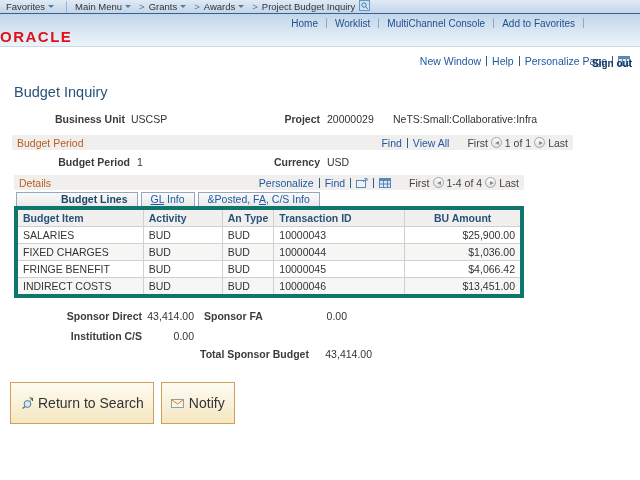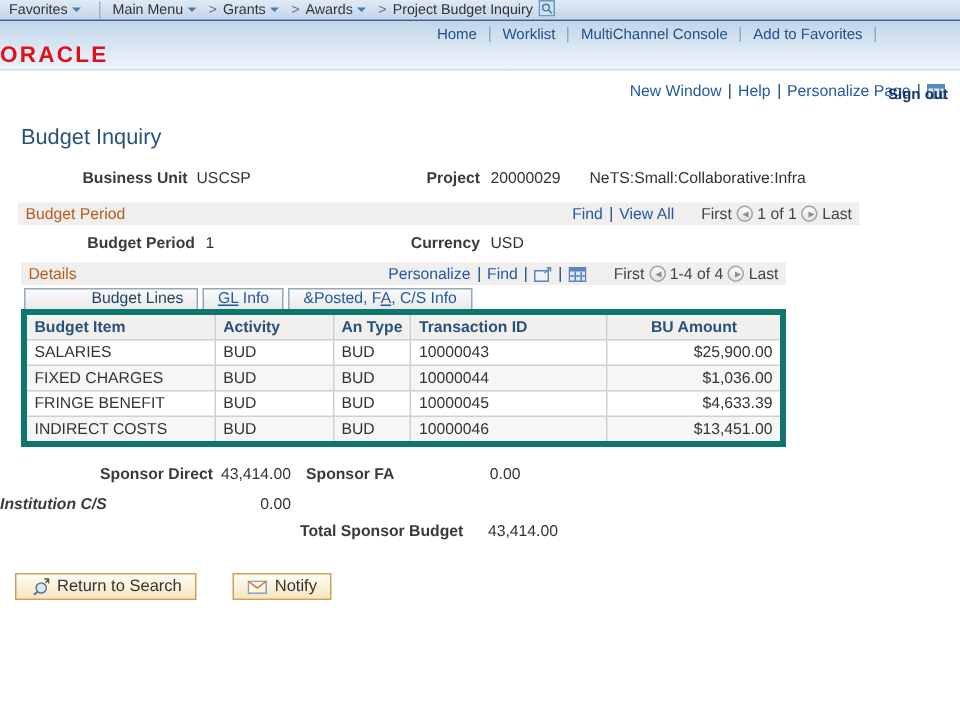--- a/index.html
+++ b/index.html
@@ -69,50 +69,50 @@
     border-top:2.5px solid transparent; border-bottom:2.5px solid transparent; }
   .tri.l { left:3px; border-right:4px solid #8c8c8c; }
   .tri.r { left:4px; border-left:4px solid #8c8c8c; }
 
   
   .details-wrap { margin:5px 0 0 14px; width:510px; }
   .tabs { display:flex; margin-top:2px; padding-left:2px; }
   .tab { border:1px solid #93a8bd; border-bottom:none; padding:0 9px 1px 9px;
     font-size:10.5px; margin-right:3px; color:#2159a3; cursor:pointer;
     background:linear-gradient(#fbfbfb,#e9e9e9); }
-  .tab.active { font-weight:normal; color:#1d4569;padding-left:44px; }
+  .tab.active { font-weight:bold; color:#1d4569;padding-left:44px; }
   .u { text-decoration:underline; }
   table.grid { border-collapse:collapse; width:510px; font-size:10.5px;
     border:4px solid #0f766e; }
   .grid th, .grid td { border:1px solid #d0d0d0; padding:2px 5px; height:14px;
     text-align:left; white-space:nowrap; }
   .grid thead th { background:#f1f0ee; color:#29527a; font-weight:bold; }
   .grid th.c-amt { text-align:center; }
   .grid td.c-amt { text-align:right; }
   .grid tbody tr:nth-child(even) { background:#f6f6f5; }
   .grid td { color:#333; }
   .c-item{width:130px;} .c-act{width:82px;} .c-an{width:40px;} .c-tid{width:136px;} .c-amt{width:122px;}
 
   
   .summary { position:relative; margin-top:12px; height:58px; font-size:10.5px; }
   .summary span { position:absolute; white-space:nowrap; }
   .sd-lbl{ top:0; left:0; width:142px; text-align:right; }
   .sd-val{ top:0; left:114px; width:80px; text-align:right; }
   .sf-lbl{ top:0; left:204px; width:100px; text-align:left; }
   .sf-val{ top:0; left:287px; width:60px; text-align:right; }
-  .ic-lbl{ top:20px; left:0; width:142px; text-align:left;font-style:italic; }
+  .ic-lbl{ top:20px; left:0; width:142px; text-align:right; }
   .ic-val{ top:20px; left:114px; width:80px; text-align:right; }
   .tt-lbl{ top:38px; left:200px; width:130px; text-align:left; }
   .tt-val{ top:38px; left:302px; width:70px; text-align:right; }
 
   
   .actions { margin:14px 0 0 10px; display:flex; }
   .btn { display:inline-flex; align-items:center; gap:5px; border:1px solid #cfa058;
-    background:linear-gradient(#fefcf3,#f6e6c0); padding:2px 9px; font-size:11px;
-    color:#333; margin-right:24px; cursor:pointer; }
+    background:linear-gradient(#fefcf3,#f6e6c0); padding:12px 9px; font-size:14px;
+    color:#333; margin-right:7px; cursor:pointer; }
 </style>
 </head>
 <body>
 
 <div class="crumb-bar">
   <span class="crumb-item">Favorites</span>
   <span class="dd-arrow"></span>
   <span class="crumb-divider"></span>
   <span class="crumb-item">Main Menu</span>
   <span class="dd-arrow"></span>
@@ -269,21 +269,21 @@
         <td>BUD</td>
         <td>BUD</td>
         <td>10000044</td>
         <td class="c-amt">$1,036.00</td>
       </tr>
       <tr>
         <td>FRINGE BENEFIT</td>
         <td>BUD</td>
         <td>BUD</td>
         <td>10000045</td>
-        <td class="c-amt">$4,633.39</td>
+        <td class="c-amt">$4,066.42</td>
       </tr>
       <tr>
         <td>INDIRECT COSTS</td>
         <td>BUD</td>
         <td>BUD</td>
         <td>10000046</td>
         <td class="c-amt">$13,451.00</td>
       </tr>
     </tbody>
   </table>

